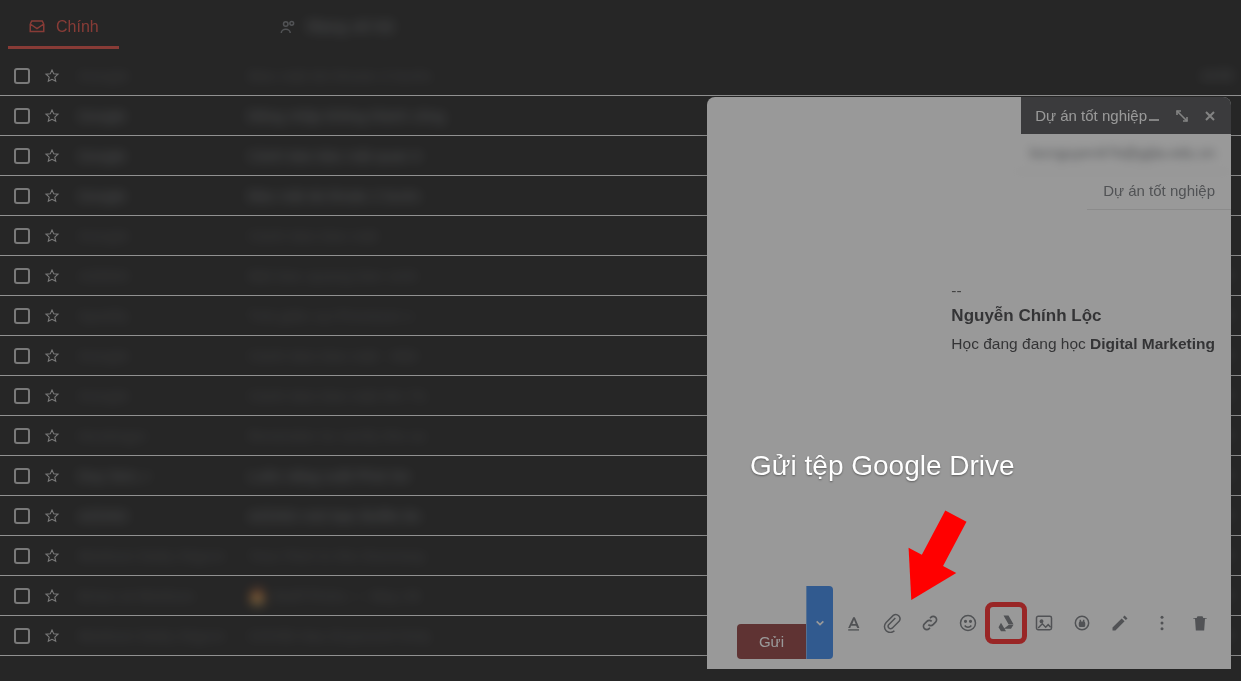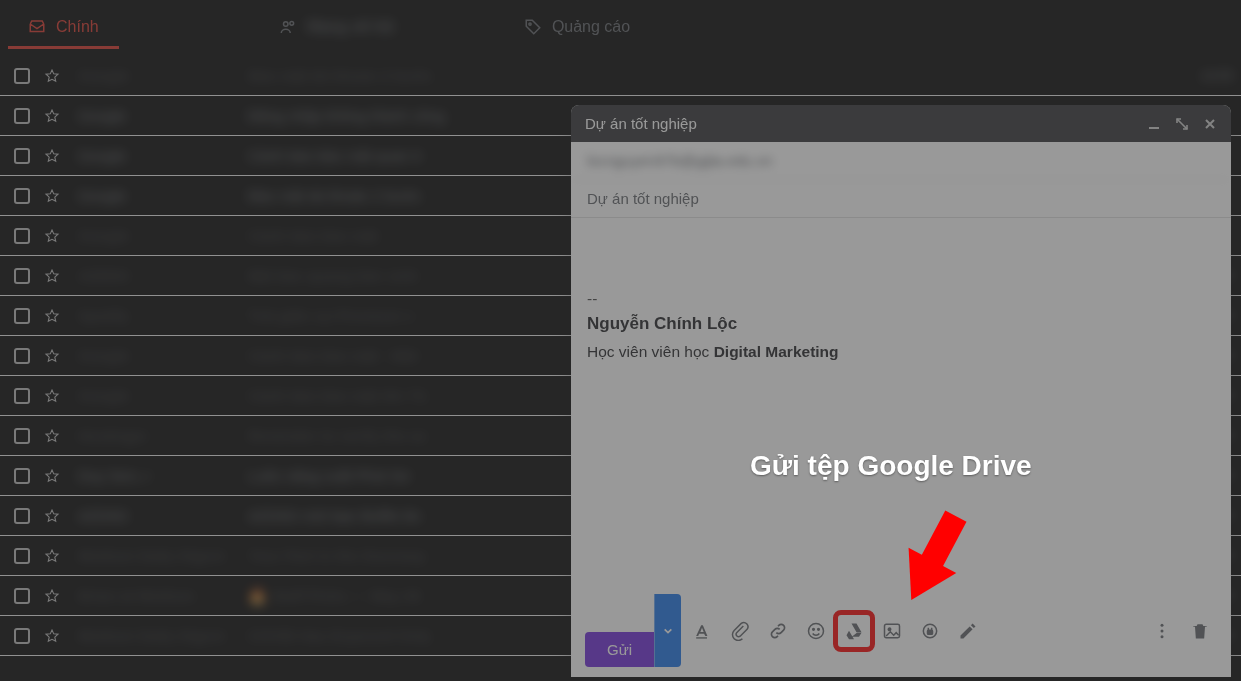--- a/index.html
+++ b/index.html
@@ -20,49 +20,49 @@
 .mails { padding-top:6px; }
 .row { display:flex; align-items:center; height:40px; padding:0 8px; border-bottom:1px solid #eee; font-size:15px; }
 .cbx { width:16px; height:16px; border:2px solid #bbb; border-radius:3px; margin:0 14px 0 6px; }
 .star { width:16px; height:16px; margin-right:18px; color:#bbb; display:inline-flex; }
 .from { width:170px; font-weight:700; color:#202124; filter:blur(6px); }
 .subj { flex:1; font-weight:700; color:#202124; filter:blur(6px); }
 .date { width:70px; text-align:right; color:#5f6368; font-size:13px; filter:blur(6px); }
 .row.read .from,.row.read .subj { font-weight:500; color:#5f6368; }
 
 
-.compose { position:absolute; right:10px; bottom:4px; width:660px; height:572px; background:#fff; z-index:5; display:flex; flex-direction:column; box-shadow:0 8px 20px rgba(0,0,0,.3); border-radius:8px 8px 0 0; overflow:hidden; }
+.compose { position:absolute; right:10px; bottom:12px; width:524px; height:572px; background:#fff; z-index:5; display:flex; flex-direction:column; box-shadow:0 8px 20px rgba(0,0,0,.3); border-radius:8px 8px 0 0; overflow:hidden;align-items:flex-end; }
 .compose-hdr { background:#2f3033; color:#fff; display:flex; align-items:center; justify-content:space-between; padding:10px 14px; font-size:15px; }
 .hdr-ctrls { display:flex; gap:14px; align-items:center; color:#cfcfcf; }
 .hdr-btn { width:14px; height:14px; display:inline-flex; align-items:center; justify-content:center; cursor:pointer; }
 
 .compose-field { padding:10px 16px; border-bottom:1px solid #e0e0e0; font-size:15px; color:#5f6368; }
 .recip { filter:blur(5px); }
 .subjf { color:#5f6368; }
 
 .compose-body { flex:1; padding:14px 16px; font-size:15.5px; color:#202124; line-height:1.45; }
 .sig-divider { margin-top:56px; color:#444; }
 .sig-name { font-weight:700; font-size:17px; margin-top:2px; }
 .sig-line { margin-top:4px; }
 .sig-bold { font-weight:700; }
 
 
 .ctoolbar { display:flex; align-items:center; padding:10px 14px; gap:4px; }
 .sendgrp { display:flex; }
-.sendbtn { background:#6d28d9; color:#fff; border:none; padding:9px 22px; font-size:15px; font-weight:500; border-radius:4px 0 0 4px; cursor:pointer;margin-top:38px; }
+.sendbtn { background:#7f1d1d; color:#fff; border:none; padding:9px 22px; font-size:15px; font-weight:500; border-radius:4px 0 0 4px; cursor:pointer;margin-top:38px; }
 .sendmore { background:#1a73e8; color:#fff; border:none; border-left:1px solid rgba(255,255,255,.35); padding:9px 8px; border-radius:0 4px 4px 0; cursor:pointer; display:flex; align-items:center; }
 .ticon { width:34px; height:34px; display:inline-flex; align-items:center; justify-content:center; color:#5f6368; cursor:pointer; border-radius:4px; }
 .ticon svg { width:20px; height:20px; }
 .spacer { flex:1; }
 
 
 .hl { outline:5px solid #ff0000; outline-offset:-1px; background:#fff; }
 
 
-.callout { position:absolute; z-index:20; color:#fff; font-weight:700; font-size:28px; font-family:Arial,sans-serif; text-shadow:0 1px 2px rgba(0,0,0,.4); }
+.callout { position:absolute; z-index:20; color:#fff; font-weight:400; font-size:28px; font-family:Arial,sans-serif; text-shadow:0 1px 2px rgba(0,0,0,.4); }
 .arrow { position:absolute; z-index:20; }
 .arrow svg { width:90px; height:110px; }
 
 </style>
 </head>
 <body>
 
 <div class="bg">
   <div class="tabs">
     <div class="tab active">
@@ -75,29 +75,20 @@
     </div>
     <div class="tab" style="margin-left:140px">
       <span class="icon">
         <svg viewBox="0 0 24 24" fill="none" stroke="#5f6368" stroke-width="2">
             <circle cx="9" cy="8" r="3"></circle>
             <path d="M3 20c0-3 3-5 6-5s6 2 6 5"></path>
             <circle cx="17" cy="7" r="2.5"></circle>
           </svg>
       </span>
       <span class="tab-label" style="filter:blur(6px)">Mạng xã hội</span>
-    </div>
-    <div class="tab" style="margin-left:90px">
-      <span class="icon">
-        <svg viewBox="0 0 24 24" fill="none" stroke="#5f6368" stroke-width="2">
-            <path d="M3 3h8l10 10-8 8L3 11V3z"></path>
-            <circle cx="8" cy="8" r="1.5"></circle>
-          </svg>
-      </span>
-      <span class="tab-label">Quảng cáo</span>
     </div>
   </div>
 
   <div class="mails" id="mails">
       <div class="row">
         <span class="cbx"></span>
         <span class="star">
           <svg viewBox="0 0 24 24" fill="none" stroke="#bbb" stroke-width="1.6">
             <path d="M12 3l2.6 5.8 6.4.6-4.8 4.3 1.4 6.3L12 17l-5.6 3 1.4-6.3L3 9.4l6.4-.6L12 3z"></path>
           </svg>
@@ -284,21 +275,21 @@
           </svg>
         </span>
     </span>
   </div>
   <div class="compose-field recip">locnguyen97b@gijta.edu.vn</div>
   <div class="compose-field subjf">Dự án tốt nghiệp</div>
   <div class="compose-body">
     <div class="sig-divider">--</div>
     <div class="sig-name">Nguyễn Chính Lộc</div>
     <div class="sig-line">
-      <span>Học viên viên học </span><span class="sig-bold">Digital Marketing</span>
+      <span>Học đang đang học </span><span class="sig-bold">Digital Marketing</span>
     </div>
   </div>
   <div class="ctoolbar">
     <div class="sendgrp">
       <button class="sendbtn">Gửi</button>
       <button class="sendmore">
         <svg viewBox="0 0 12 12" width="10" height="10">
             <path d="M2 4l4 4 4-4" fill="none" stroke="#fff" stroke-width="2"></path>
           </svg>
       </button>

